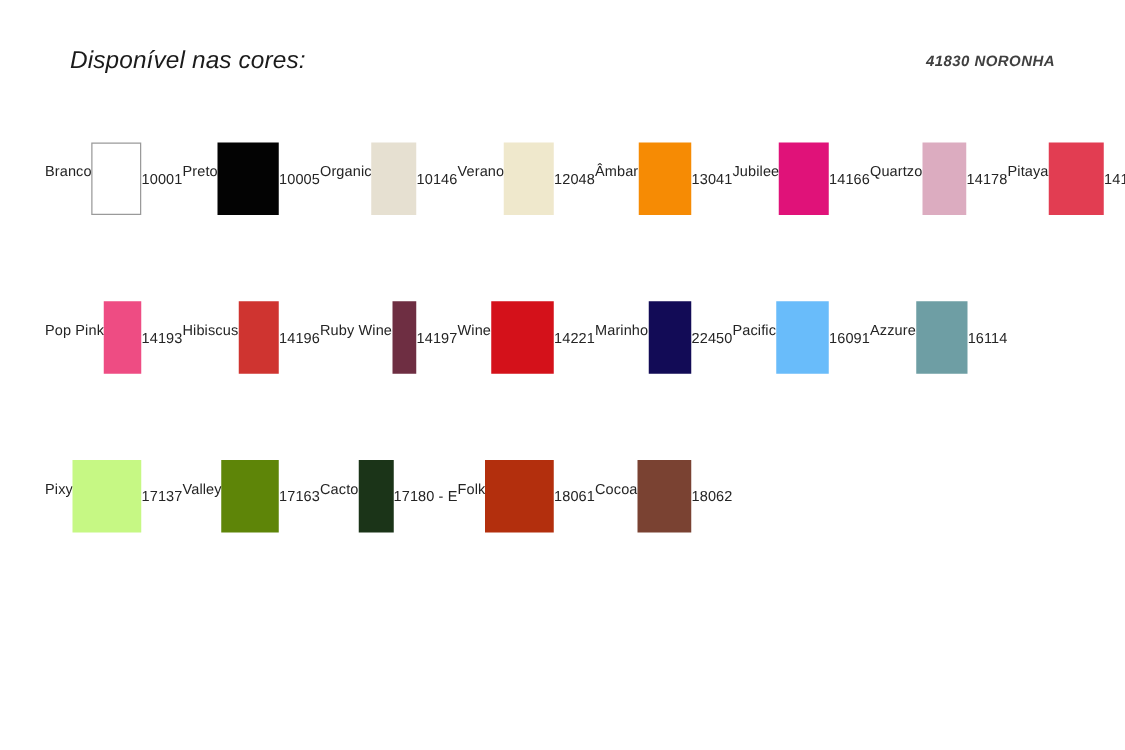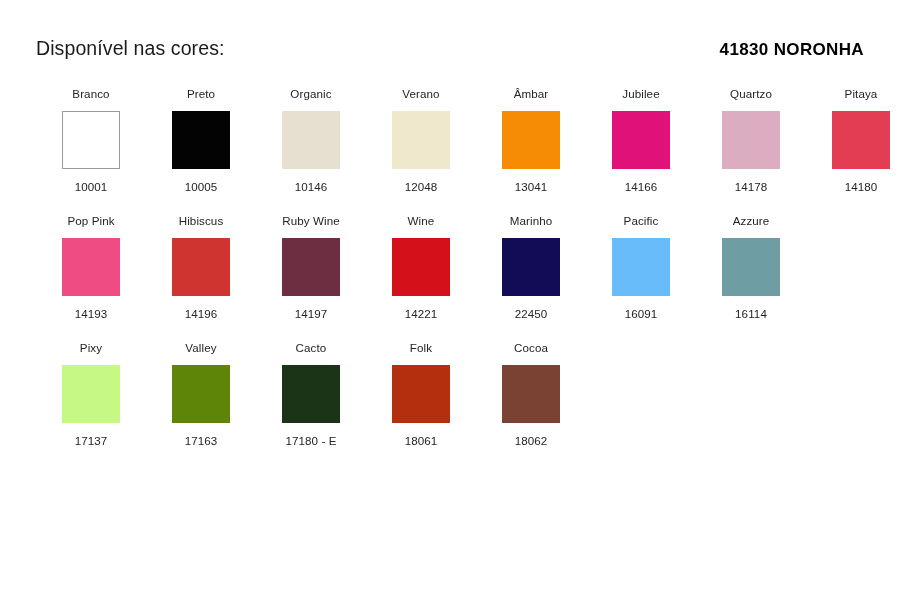--- a/index.html
+++ b/index.html
@@ -23,36 +23,37 @@
   
   .header {
     position: absolute;
     left: 0;
     top: 32px;
     width: 900px;
     height: 34px;
     display: flex;
     align-items: center;
     justify-content: space-between;
-    padding: 0 36px;
+    padding: 0 56px;
+    font-style: italic;
   }
 
   .page-title {
     font-size: 19.5px;
     font-weight: 400;
     color: #1b1b1b;
     letter-spacing: 0.1px;
     line-height: 1;
     white-space: nowrap;
   }
 
   .product-code {
-    font-size: 17px;
+    font-size: 12px;
     font-weight: 700;
-    color: #000000;
+    color: #404040;
     letter-spacing: 0.35px;
     line-height: 1;
     white-space: nowrap;
   }
 
   
   .palette {
     position: absolute;
     left: 36px;
     top: 88px;
@@ -62,22 +63,23 @@
   .swatch-row {
     display: flex;
     align-items: flex-start;
     height: 127px;
   }
 
   .swatch-cell {
     width: 110px;
     flex: 0 0 110px;
     display: flex;
-    flex-direction: column;
+    flex-direction: row;
     align-items: center;
+    margin-top: 16px;
   }
 
   .swatch-name {
     font-size: 11.6px;
     font-weight: 400;
     color: #242424;
     line-height: 1;
     height: 13px;
     white-space: nowrap;
     letter-spacing: 0.1px;

